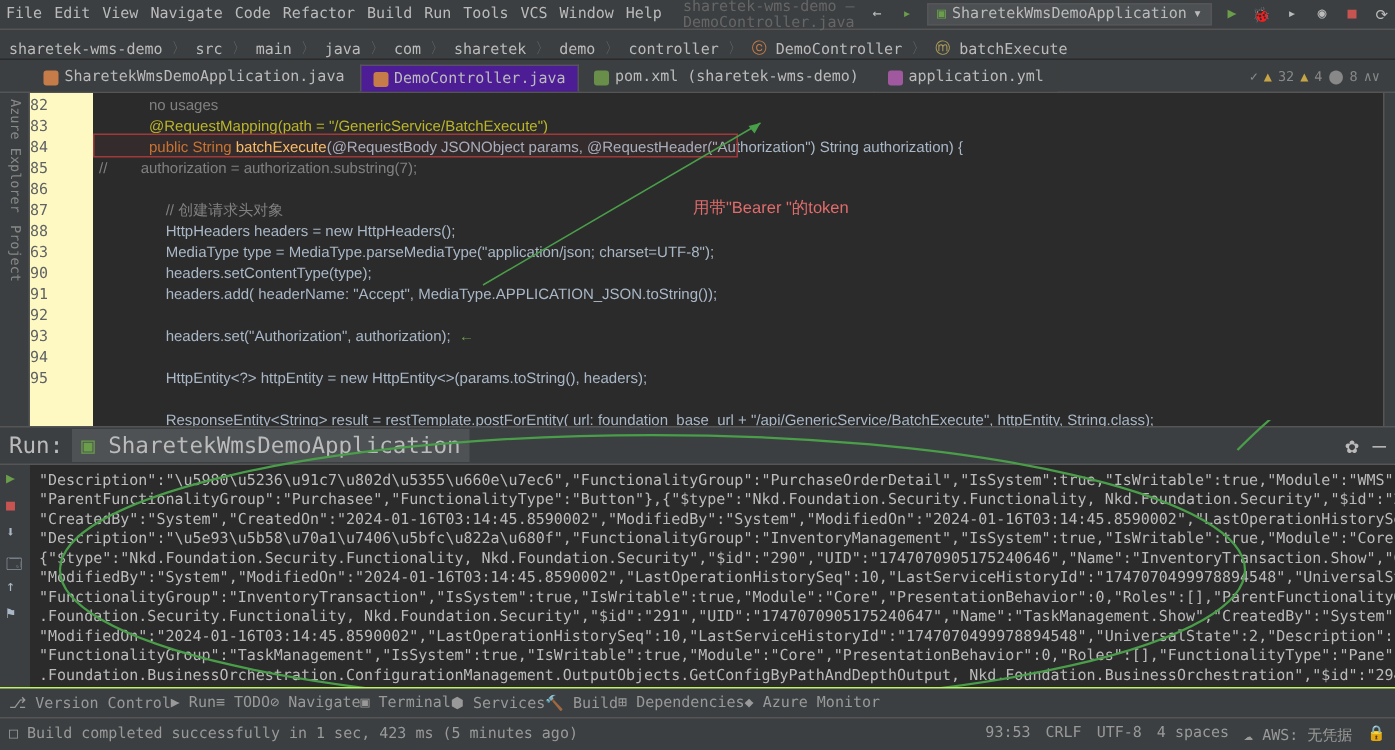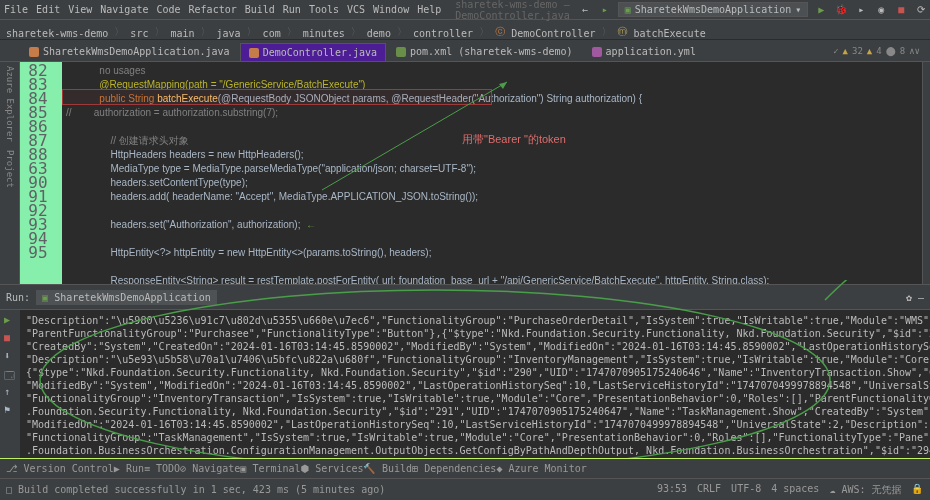--- a/index.html
+++ b/index.html
@@ -13,31 +13,31 @@
 .nav-bar .sep{color:#666}
 .tabs{height:22px;background:#3c3f41;display:flex;align-items:end;padding-left:20px;gap:1px;border-bottom:1px solid #555}
 .tab{padding:3px 8px;background:#3c3f41;font-size:10px;color:#bbb;display:flex;align-items:center;gap:4px;border:1px solid transparent}
 .tab.active{background:#4c1d95;border:1px solid #555;border-bottom:none}
 .tab-icon{width:10px;height:10px;background:#c67c48;border-radius:2px}
 .tab-icon.xml{background:#688e4a}
 .tab-icon.yml{background:#a0589f}
 .main{display:flex;height:222px}
 .left-bar{width:20px;background:#3c3f41;border-right:1px solid #555;display:flex;flex-direction:column;align-items:center;padding-top:4px;gap:8px}
 .left-bar .v-text{writing-mode:vertical-lr;font-size:9px;color:#888}
-.gutter{width:42px;background:#86efac;text-align:center;padding:2px 6px 0 0;color:#606366;font-size:16px;line-height:14px}
+.gutter{width:42px;background:#fef9c3;text-align:left;padding:2px 6px 0 0;color:#606366;font-size:10px;line-height:14px}
 .code{flex:1;background:#2b2b2b;padding:2px 0 0 4px;font-size:10px;line-height:14px;font-family:Liberation Sans, sans-serif;position:relative;overflow:hidden}
 .hl-box{position:absolute;left:0;top:27px;width:430px;height:16px;border:1px solid #a03a3a;background:rgba(160,58,58,0.08)}
 .kw{color:#cc7832}
 .ann{color:#bbb529}
 .com{color:#808080}
 .mtd{color:#ffc66d}
 .arrow-label{position:absolute;left:400px;top:70px;color:#e06c6c;font-size:11px}
 .arrow-svg{position:absolute;top:0;left:0;pointer-events:none}
 .minimap{width:8px;background:#3c3f41;border-left:1px solid #555}
-.run-header{height:18px;background:#3c3f41;display:flex;align-items:center;padding:12px 6px;font-size:10px;color:#bbb;border-top:1px solid #555;border-bottom:1px solid #555}
+.run-header{height:18px;background:#3c3f41;display:flex;align-items:center;padding:12px 6px;font-size:15px;color:#bbb;border-top:1px solid #555;border-bottom:1px solid #555}
 .run-tab{background:#4e5254;padding:2px 6px;margin-left:6px}
 .run-body{display:flex;height:176px}
 .run-left{width:20px;background:#3c3f41;display:flex;flex-direction:column;align-items:center;gap:6px;padding-top:4px}
 .run-left div{width:12px;height:12px}
 .console{flex:1;background:#2b2b2b;padding:4px 6px;font-size:10px;line-height:13px;color:#bbb;overflow:hidden;word-break:break-all;position:relative}
 .green-circle{position:absolute;left:35px;top:280px;width:860px;height:200px;pointer-events:none}
 .status{position:absolute;bottom:0;left:0;right:0;height:22px;background:#3c3f41;display:flex;align-items:center;padding:0 6px;font-size:10px;color:#999;border-top:1px solid #555}
 .status .right{margin-left:auto;display:flex;gap:10px}
 .status-top{position:absolute;bottom:22px;left:0;right:0;height:20px;background:#3c3f41;display:flex;align-items:center;padding:0 6px;font-size:10px;color:#999;border-top:1px solid #bef264}
 .ln{display:block;white-space:pre}
@@ -82,21 +82,21 @@
   <span>sharetek-wms-demo</span>
     <span class="sep">〉</span>
   <span>src</span>
     <span class="sep">〉</span>
   <span>main</span>
     <span class="sep">〉</span>
   <span>java</span>
     <span class="sep">〉</span>
   <span>com</span>
     <span class="sep">〉</span>
-  <span>minutes</span>
+  <span>sharetek</span>
     <span class="sep">〉</span>
   <span>demo</span>
     <span class="sep">〉</span>
   <span>controller</span>
     <span class="sep">〉</span>
   <span style="color:#c67c48">ⓒ</span>
     <span>DemoController</span>
     <span class="sep">〉</span>
   <span style="color:#b09d5c">ⓜ</span>
     <span>batchExecute</span>

